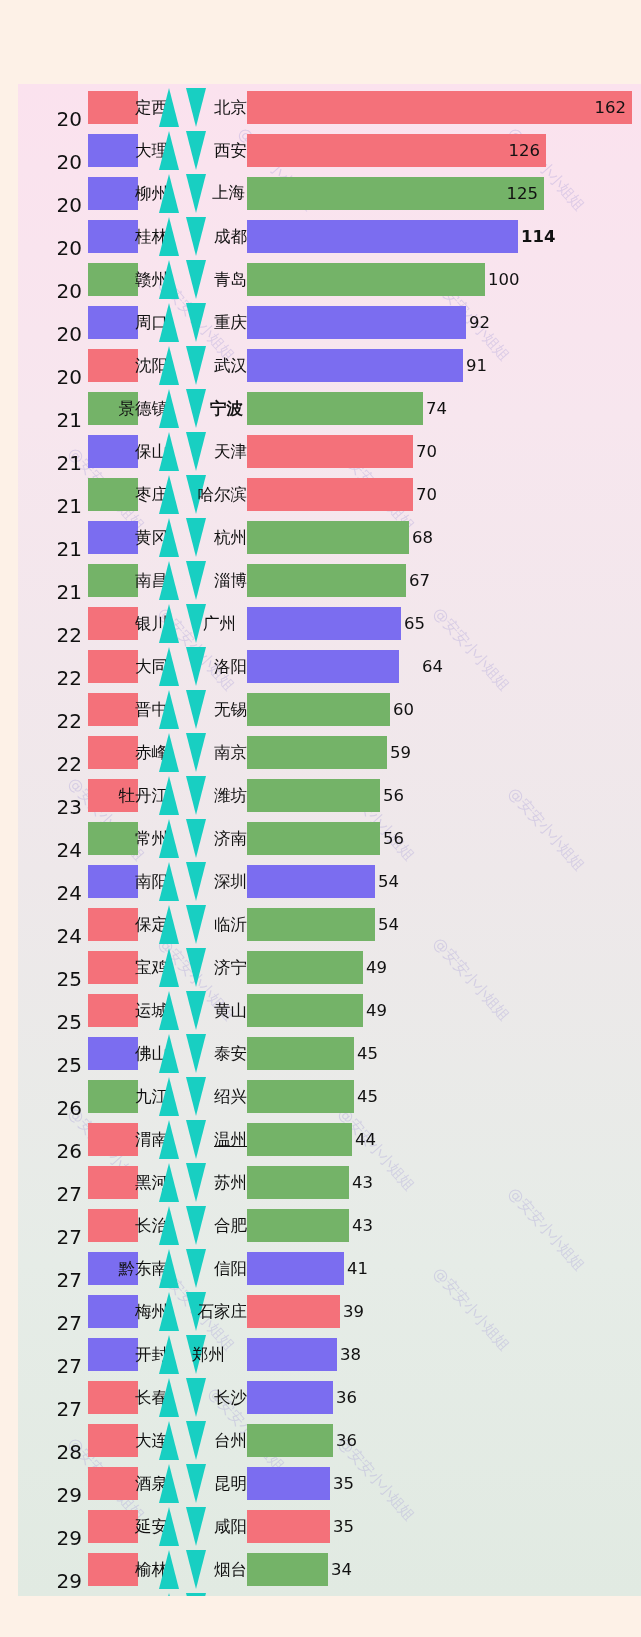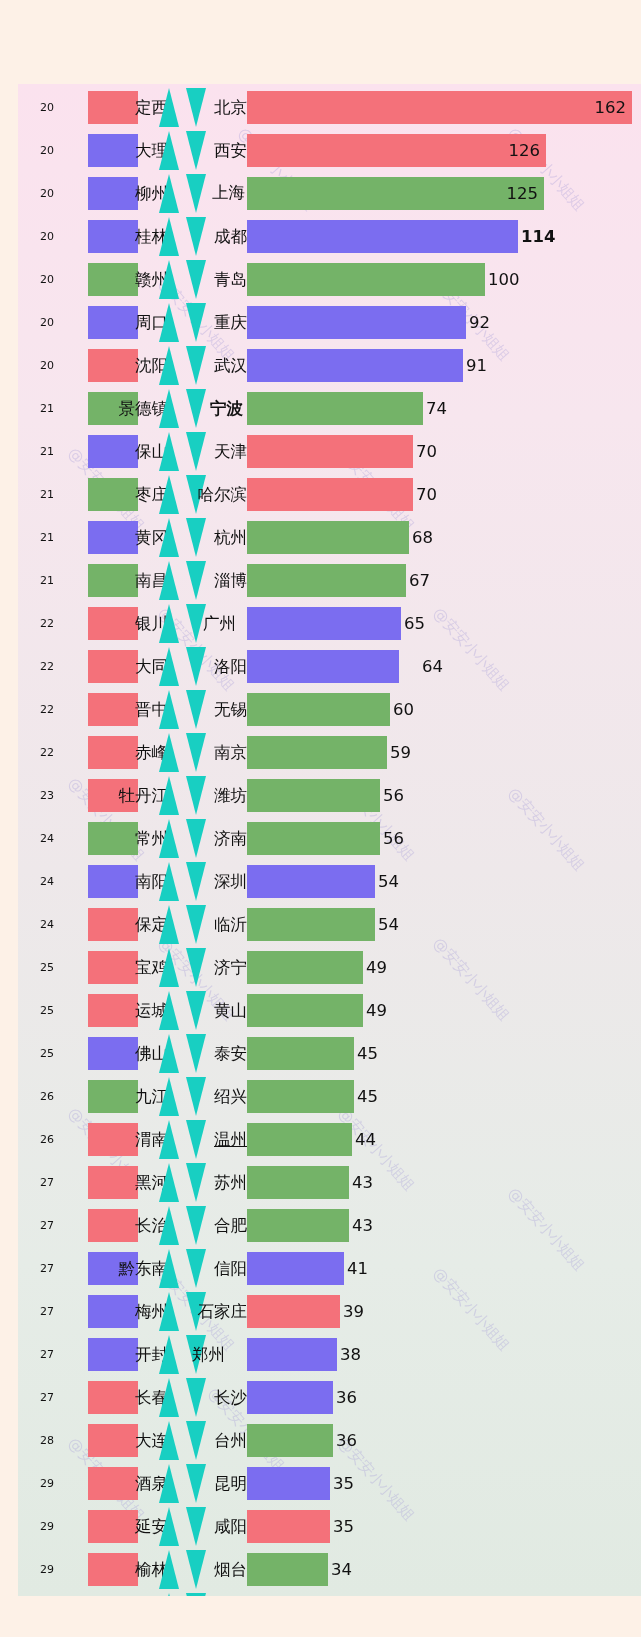--- a/index.html
+++ b/index.html
@@ -46,23 +46,23 @@
     transform:rotate(48deg); transform-origin:left top;
     white-space:nowrap; pointer-events:none;
     font-family:"DejaVu Sans","Liberation Sans",sans-serif;
   }
 
   
   .row {
     position:absolute; left:0; width:623px; height:43px;
   }
   .rank {
-    position:absolute; left:22px; top:0; width:42px; height:43px;
-    line-height:43px; text-align:left;
-    font-size:11px; color:#111;
+    position:absolute; left:22px; top:12px; width:42px; height:43px;
+    line-height:43px; text-align:right;
+    font-size:20px; color:#111;
   }
   .lblock {
     position:absolute; left:70px; top:5px; width:50px; height:33px;
   }
   .lcity {
     position:absolute; top:0; height:43px; line-height:43px;
     right:473px;
     font-size:16.5px; color:#111; white-space:nowrap;
   }
   .up-arrow {

